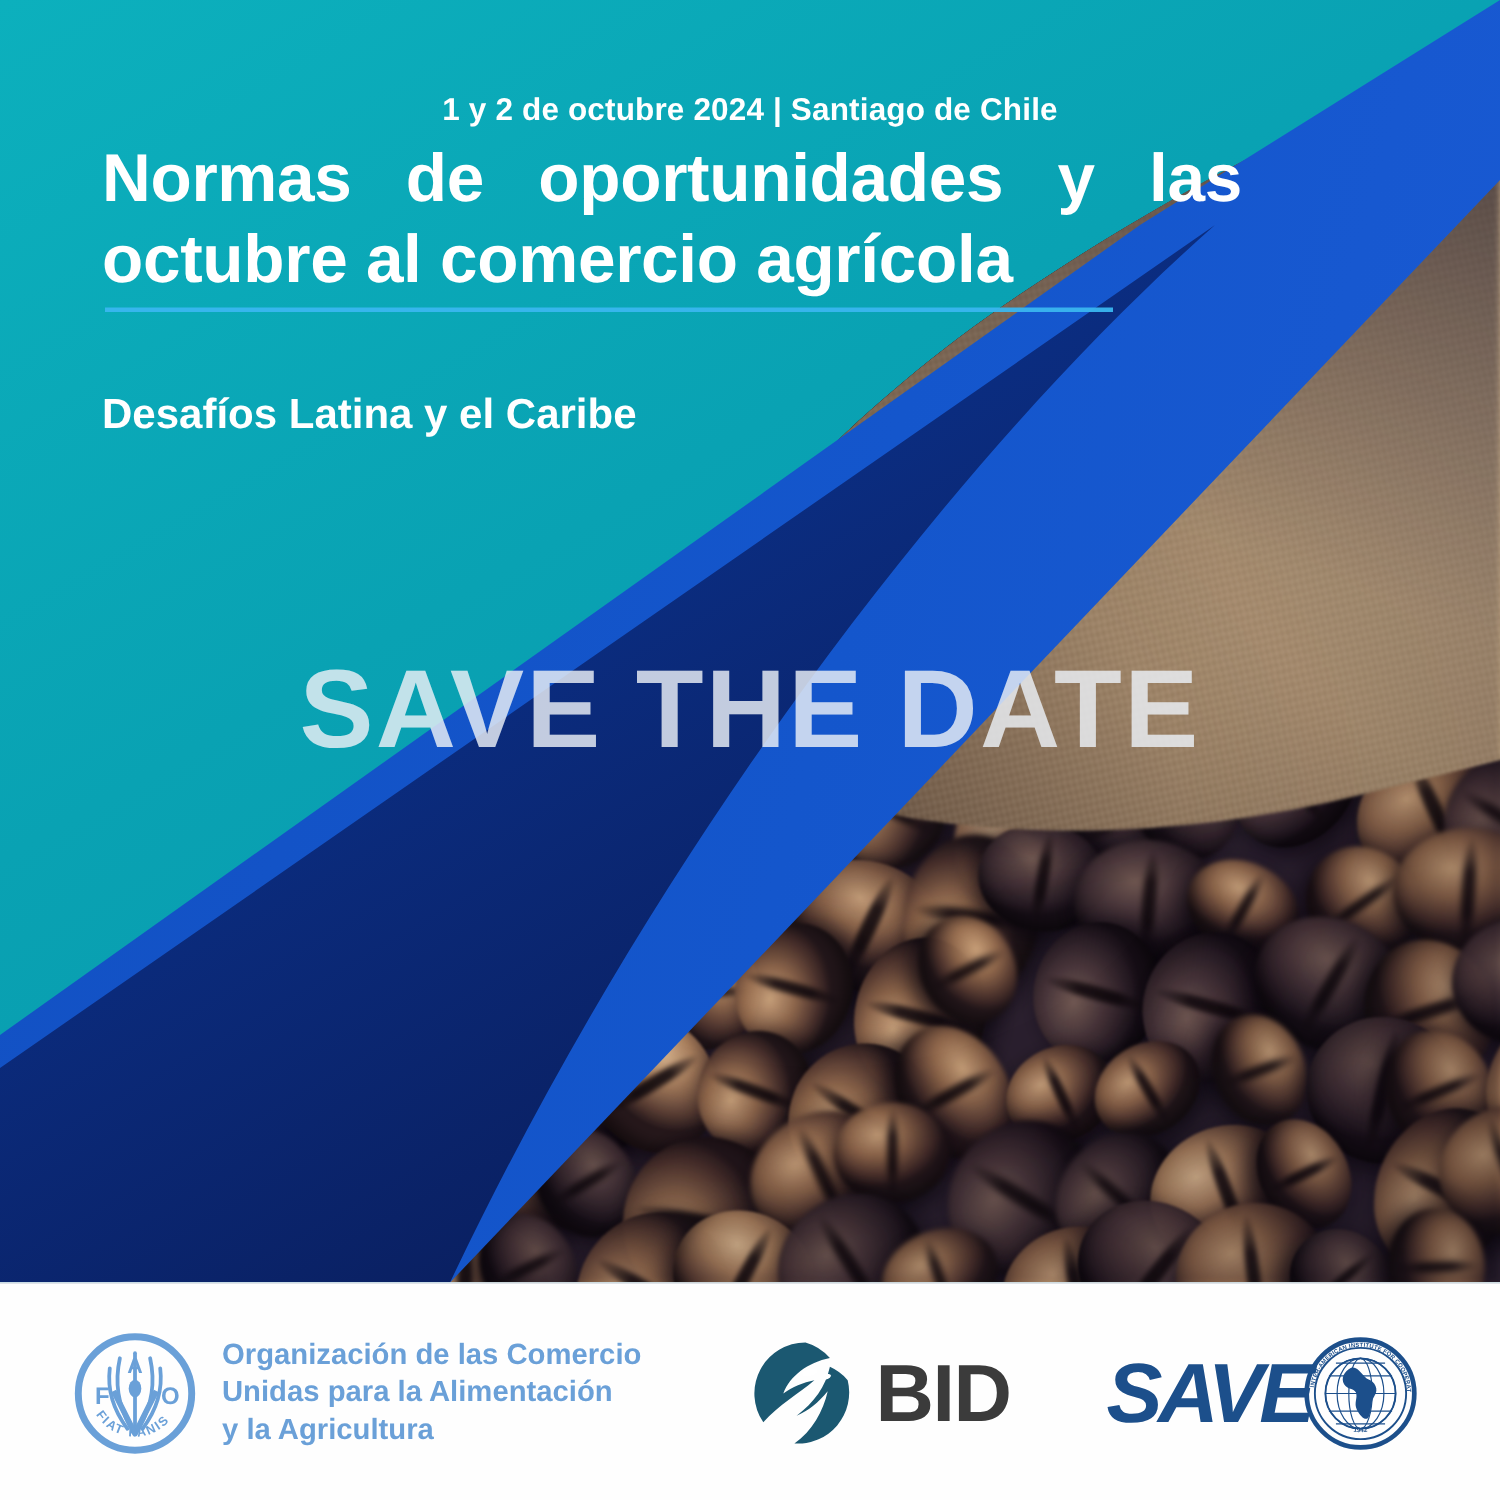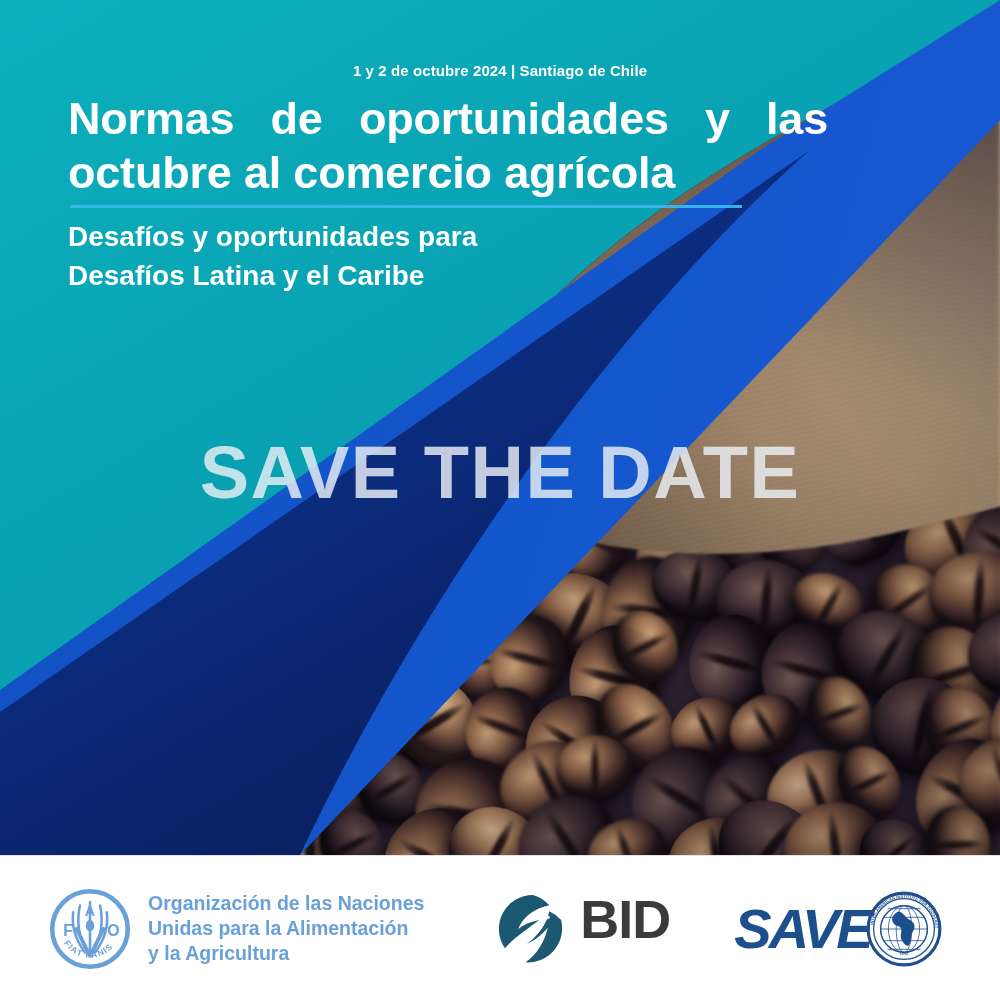--- a/index.html
+++ b/index.html
@@ -100,21 +100,21 @@
     background:#0d7f8e;
     clip-path:polygon(60px 60px, 70px 0px, 70px 60px);
     opacity:.9;
   }
 
   
   .eyebrow{
     position:absolute;left:0;top:62px;width:1000px;
     text-align:center;
     color:#ffffff;
-    font-size:15px;font-weight:700;letter-spacing:.1px;
+    font-size:21px;font-weight:700;letter-spacing:.1px;
     white-space:nowrap;
   }
   .title{
     position:absolute;left:68px;top:92px;width:760px;
     color:#fff;font-weight:700;font-size:45px;line-height:1.20;
     letter-spacing:-0.2px;
   }
   .title .l1{display:block;text-align:justify;text-align-last:justify;}
   .title .l2{display:block;}
 
@@ -148,21 +148,21 @@
     border-top:1px solid #dfe3e8;
     display:flex;align-items:center;
   }
   .logo-group{display:flex;align-items:center;}
   .fao{margin-left:48px;display:flex;align-items:center;}
   .fao-text{
     margin-left:16px;
     color:#6aa0d8;font-weight:700;font-size:19.5px;line-height:1.28;
     white-space:pre-line;
   }
-  .bid{margin-left:72px;display:flex;align-items:flex-start;}
+  .bid{margin-left:72px;display:flex;align-items:center;}
   .bid-word{
     margin-left:10px;color:#3b3b3b;font-weight:700;font-size:54px;
     letter-spacing:-1px;line-height:1;
   }
   .iica{margin-left:64px;display:flex;align-items:center;}
   .iica-word{
     color:#1c4f8b;font-weight:700;font-size:56px;font-style:italic;
     letter-spacing:-3px;line-height:1;
   }
 </style>
@@ -311,21 +311,21 @@
   <div class="eyebrow">1 y 2 de octubre 2024 | Santiago de Chile</div>
 
   <div class="title">
     <span class="l1">Normas de oportunidades y las</span>
     <span class="l2">octubre al comercio agrícola</span>
   </div>
 
   <div class="rule"></div>
 
   <div class="subtitle">
-    <span>Desafíos y oportunidades para</span><br>
+    <br>
     <span>Desafíos Latina y el Caribe</span>
   </div>
 
   <div class="save">SAVE THE DATE</div>
 
 
   <div class="footer">
 
     <div class="logo-group fao">
       <svg width="84" height="84" viewBox="0 0 100 100">
@@ -347,21 +347,21 @@
         <text x="24" y="58" text-anchor="middle" font-family="Liberation Sans, sans-serif" font-size="19" font-weight="bold" fill="#6aa0d8">F</text>
         <text x="78" y="58" text-anchor="middle" font-family="Liberation Sans, sans-serif" font-size="19" font-weight="bold" fill="#6aa0d8">O</text>
 
         <defs>
             <path id="faoArc" d="M 16 60 A 36 36 0 0 0 84 60"></path>
           </defs>
         <text font-family="Liberation Sans, sans-serif" font-size="10" font-weight="bold" fill="#6aa0d8" letter-spacing="1.5">
           <textPath href="#faoArc" startOffset="8%">FIAT PANIS</textPath>
         </text>
       </svg>
-      <div class="fao-text"><span>Organización de las Naciones</span><br><span>Unidas para la Alimentación</span><br><span>y la Agricultura</span></div>
+      <div class="fao-text"><span>Organización de las Comercio</span><br><span>Unidas para la Alimentación</span><br><span>y la Agricultura</span></div>
     </div>
 
     <div class="logo-group bid">
       <svg width="74" height="74" viewBox="0 0 100 100">
         <path d="M50 4 A46 46 0 0 0 12 76 C26 60 44 50 58 38 C48 40 38 44 30 50 C36 34 52 22 72 18 A45.6 45.6 0 0 0 50 4 Z" fill="#1b5871"></path>
         <path d="M88 38 A46 46 0 0 1 40 95 C56 84 66 66 70 48 C62 58 52 66 42 70 C58 58 68 44 72 26 A45.8 45.8 0 0 1 88 38 Z" fill="#1b5871"></path>
         <ellipse cx="54" cy="31" rx="7" ry="3" fill="#ffffff" transform="rotate(-16 54 31)"></ellipse>
         <ellipse cx="68" cy="35" rx="5" ry="2.4" fill="#ffffff" transform="rotate(-14 68 35)"></ellipse>
       </svg>
       <div class="bid-word">BID</div>

